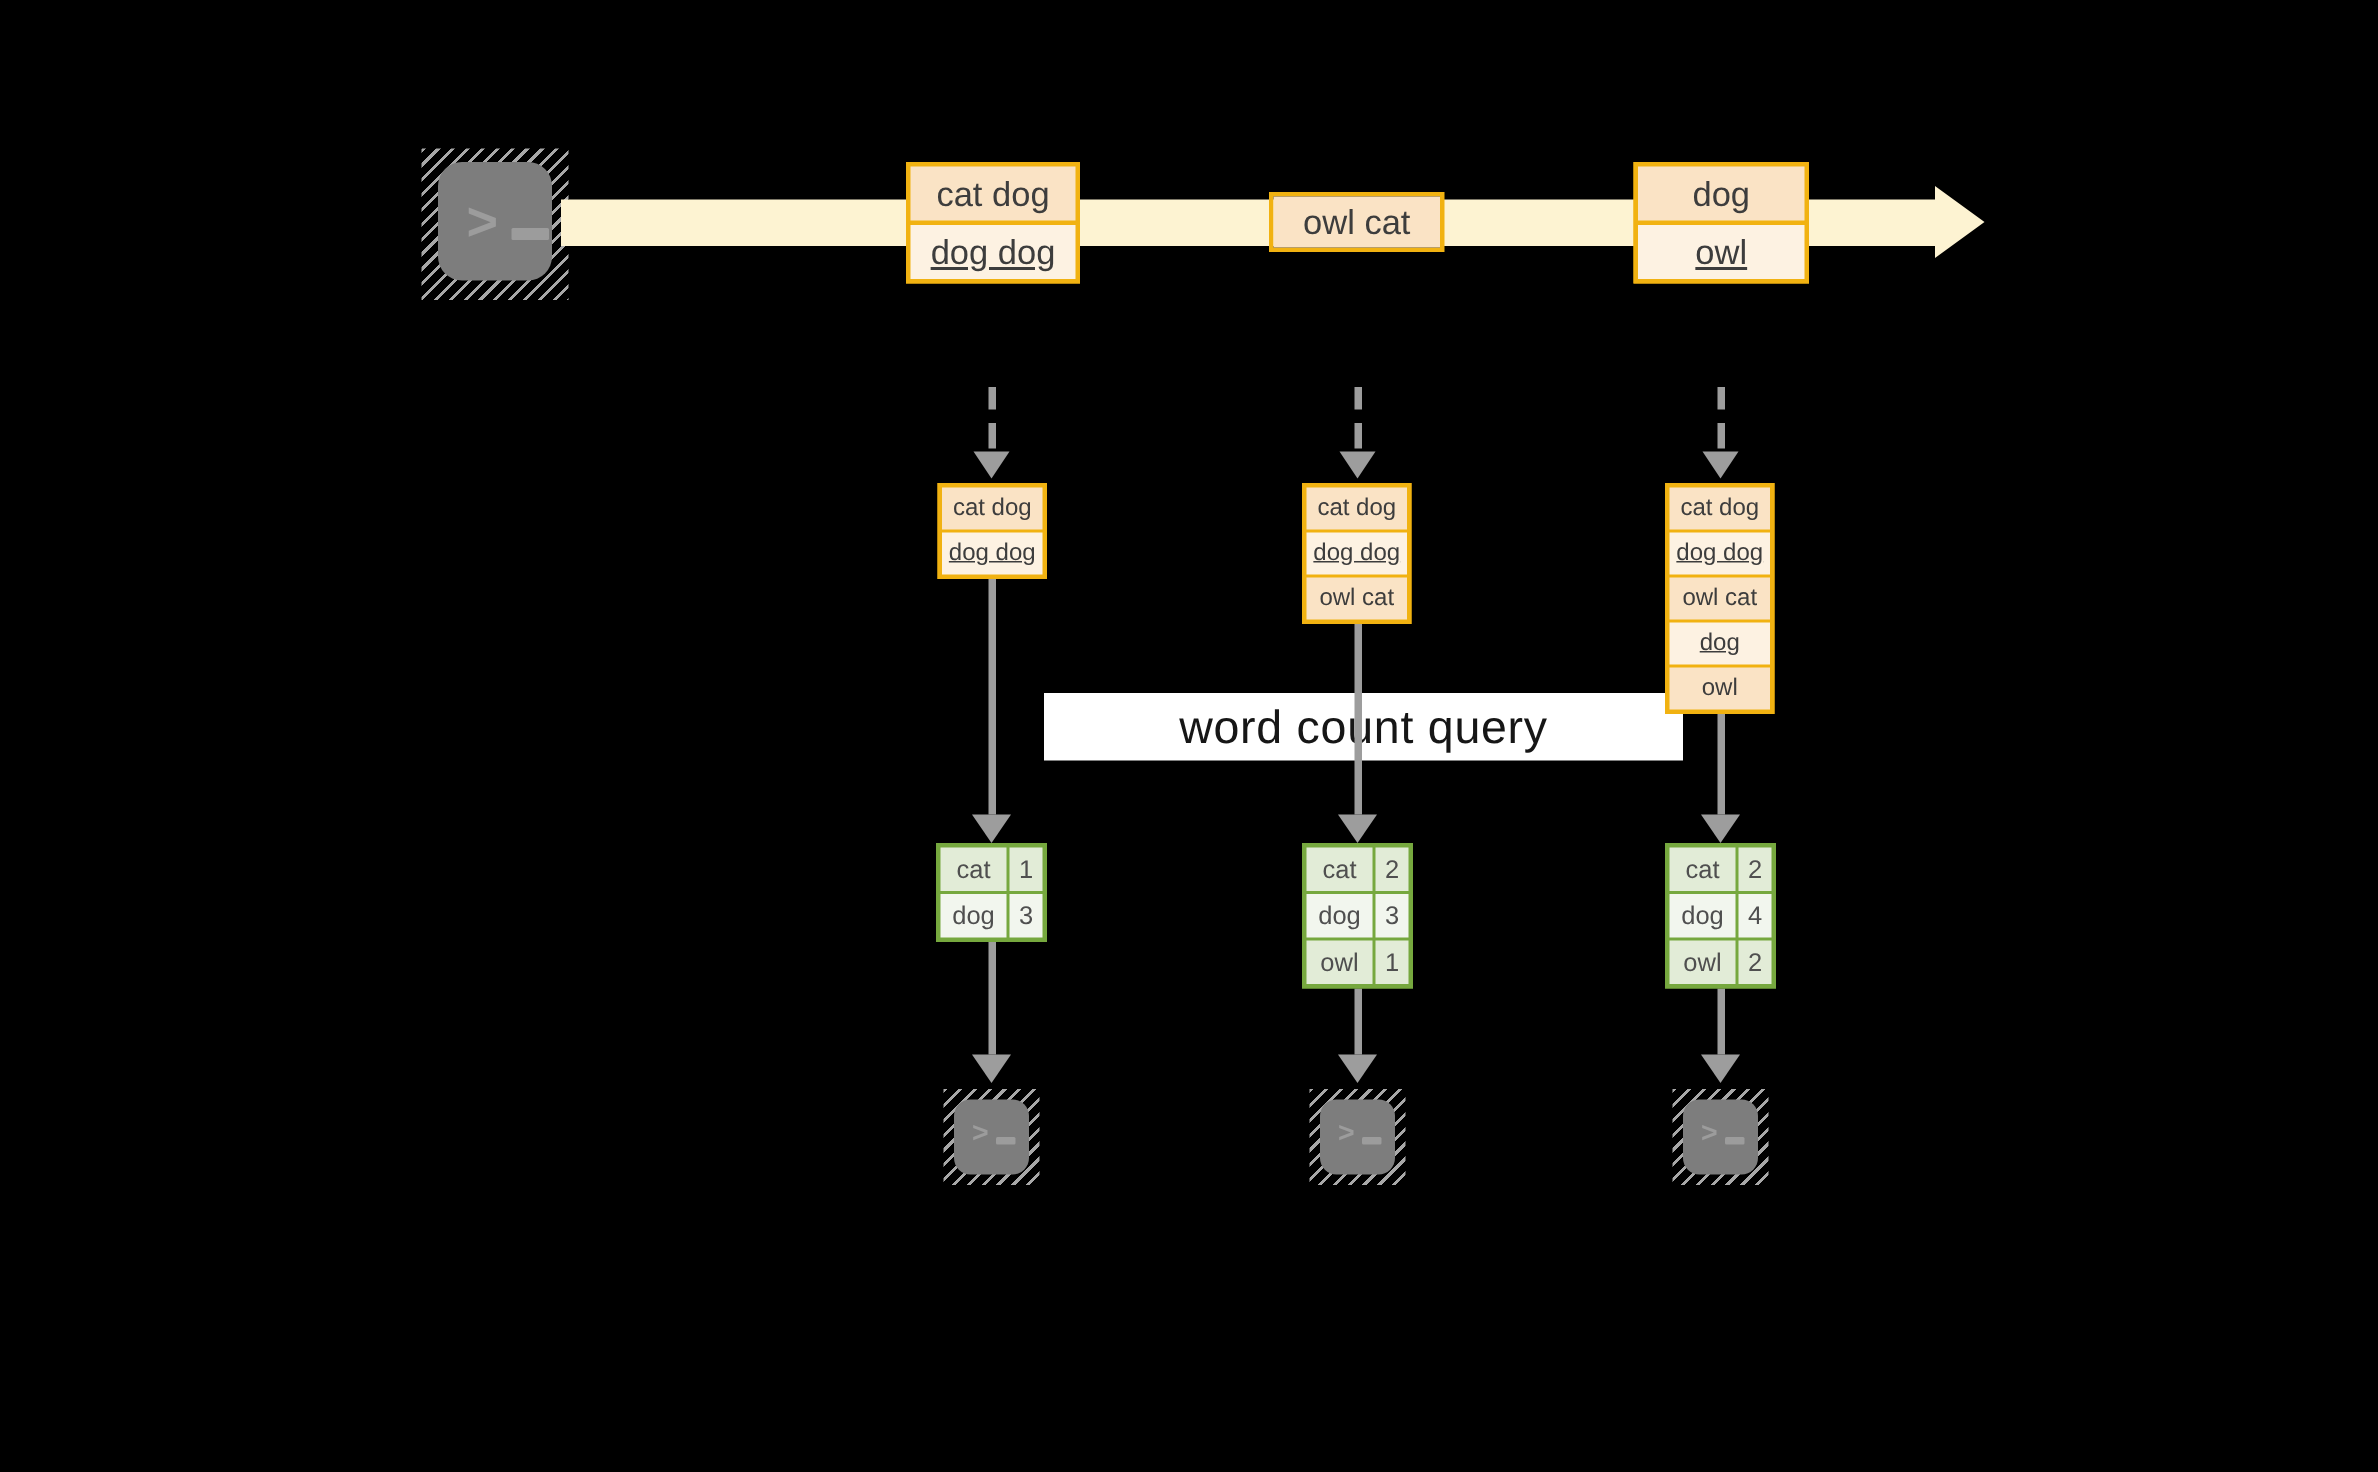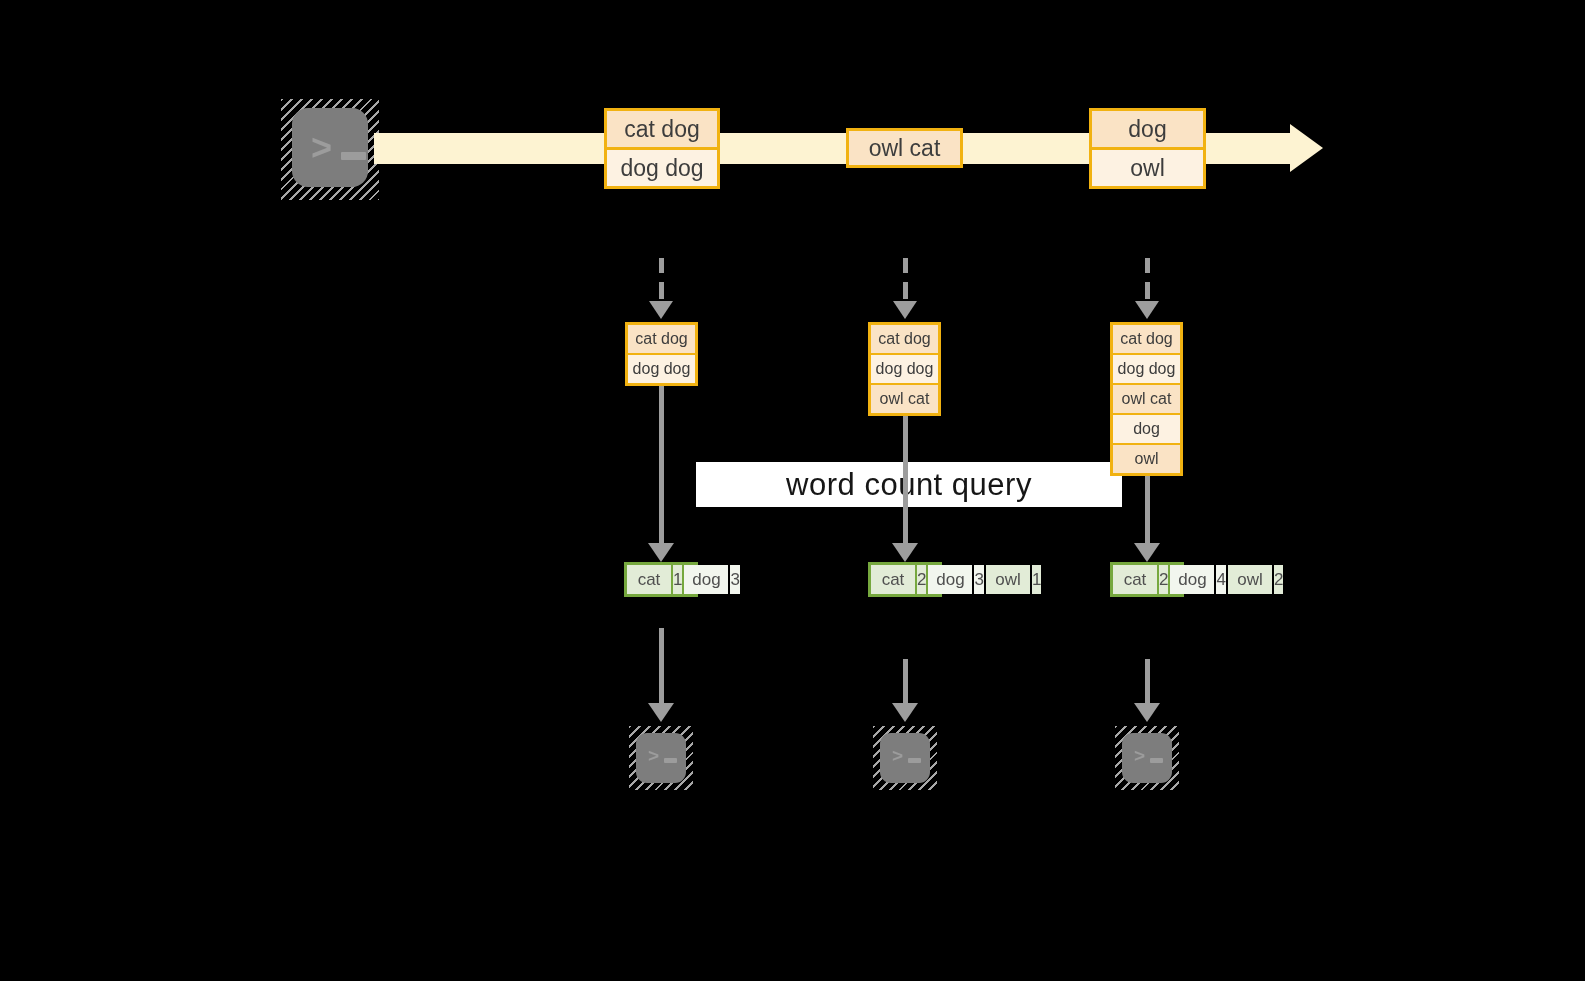--- a/index.html
+++ b/index.html
@@ -30,21 +30,21 @@
   .band-head{position:absolute;left:1290px;top:124px;width:0;height:0;
              border-top:24px solid transparent;border-bottom:24px solid transparent;
              border-left:33px solid var(--stream-band);}
 
   
   .ebox{position:absolute;border:3px solid var(--gold);background:var(--gold);
         display:flex;flex-direction:column;gap:3px;z-index:3;}
   .ecell{height:36px;display:flex;align-items:center;justify-content:center;
          font-size:23px;color:var(--text-dark);}
   .ecell.single{height:34px;}
-  .peach{background:var(--peach);} .cream{background:var(--cream);}
+  .peach{background:var(--peach);} .cream{background:var(--cream);text-decoration:underline;}
 
   
   .dash{position:absolute;width:5px;background:var(--arrow-gray);}
   .dhead{position:absolute;width:0;height:0;border-left:12px solid transparent;
          border-right:12px solid transparent;border-top:18px solid var(--arrow-gray);}
 
   
   .stack{position:absolute;width:73px;border:3px solid var(--gold);background:var(--gold);
          display:flex;flex-direction:column;gap:2px;z-index:3;box-sizing:border-box;
          width:73px;}
@@ -56,21 +56,21 @@
               background:var(--query-bg);z-index:1;display:flex;align-items:center;justify-content:center;}
   .query-band span{font-size:31px;color:var(--query-text);letter-spacing:0.5px;}
 
   
   .vline{position:absolute;width:5px;background:var(--arrow-gray);z-index:2;}
   .vhead{position:absolute;width:0;height:0;border-left:13px solid transparent;
          border-right:13px solid transparent;border-top:19px solid var(--arrow-gray);z-index:2;}
 
   
   .gtable{position:absolute;width:74px;border:3px solid var(--green);background:var(--green);
-          display:flex;flex-direction:row;gap:2px;z-index:3;box-sizing:border-box;justify-content:space-between;}
+          display:flex;flex-direction:column;gap:2px;z-index:3;box-sizing:border-box;justify-content:space-between;}
   .grow{display:flex;gap:2px;height:29px;}
   .gword{width:44px;display:flex;align-items:center;justify-content:center;
          font-size:17px;color:var(--count-text);}
   .gnum{flex:1;display:flex;align-items:center;justify-content:center;
         font-size:17px;color:var(--count-text);}
   .row-a .gword,.row-a .gnum{background:var(--green-row-a);}
   .row-b .gword,.row-b .gnum{background:var(--green-row-b);}
 </style>
 </head>
 <body>

